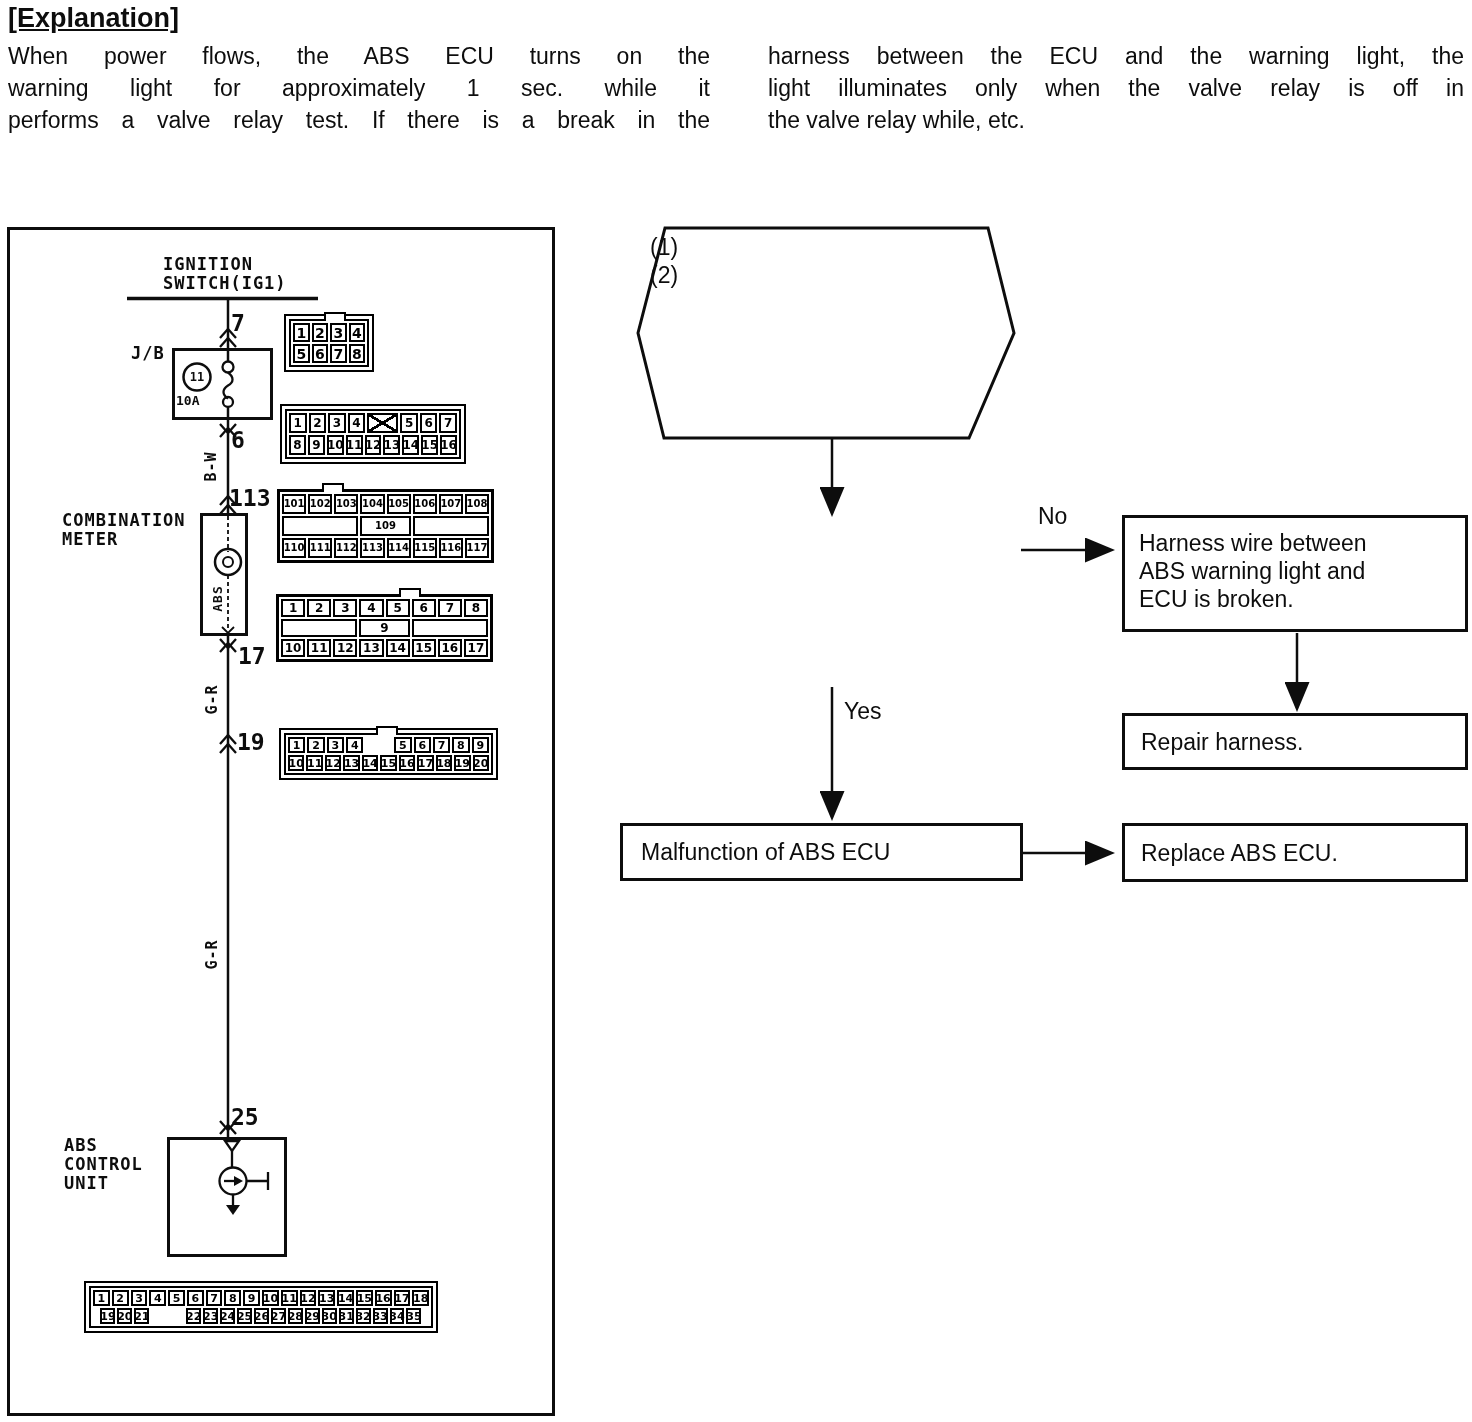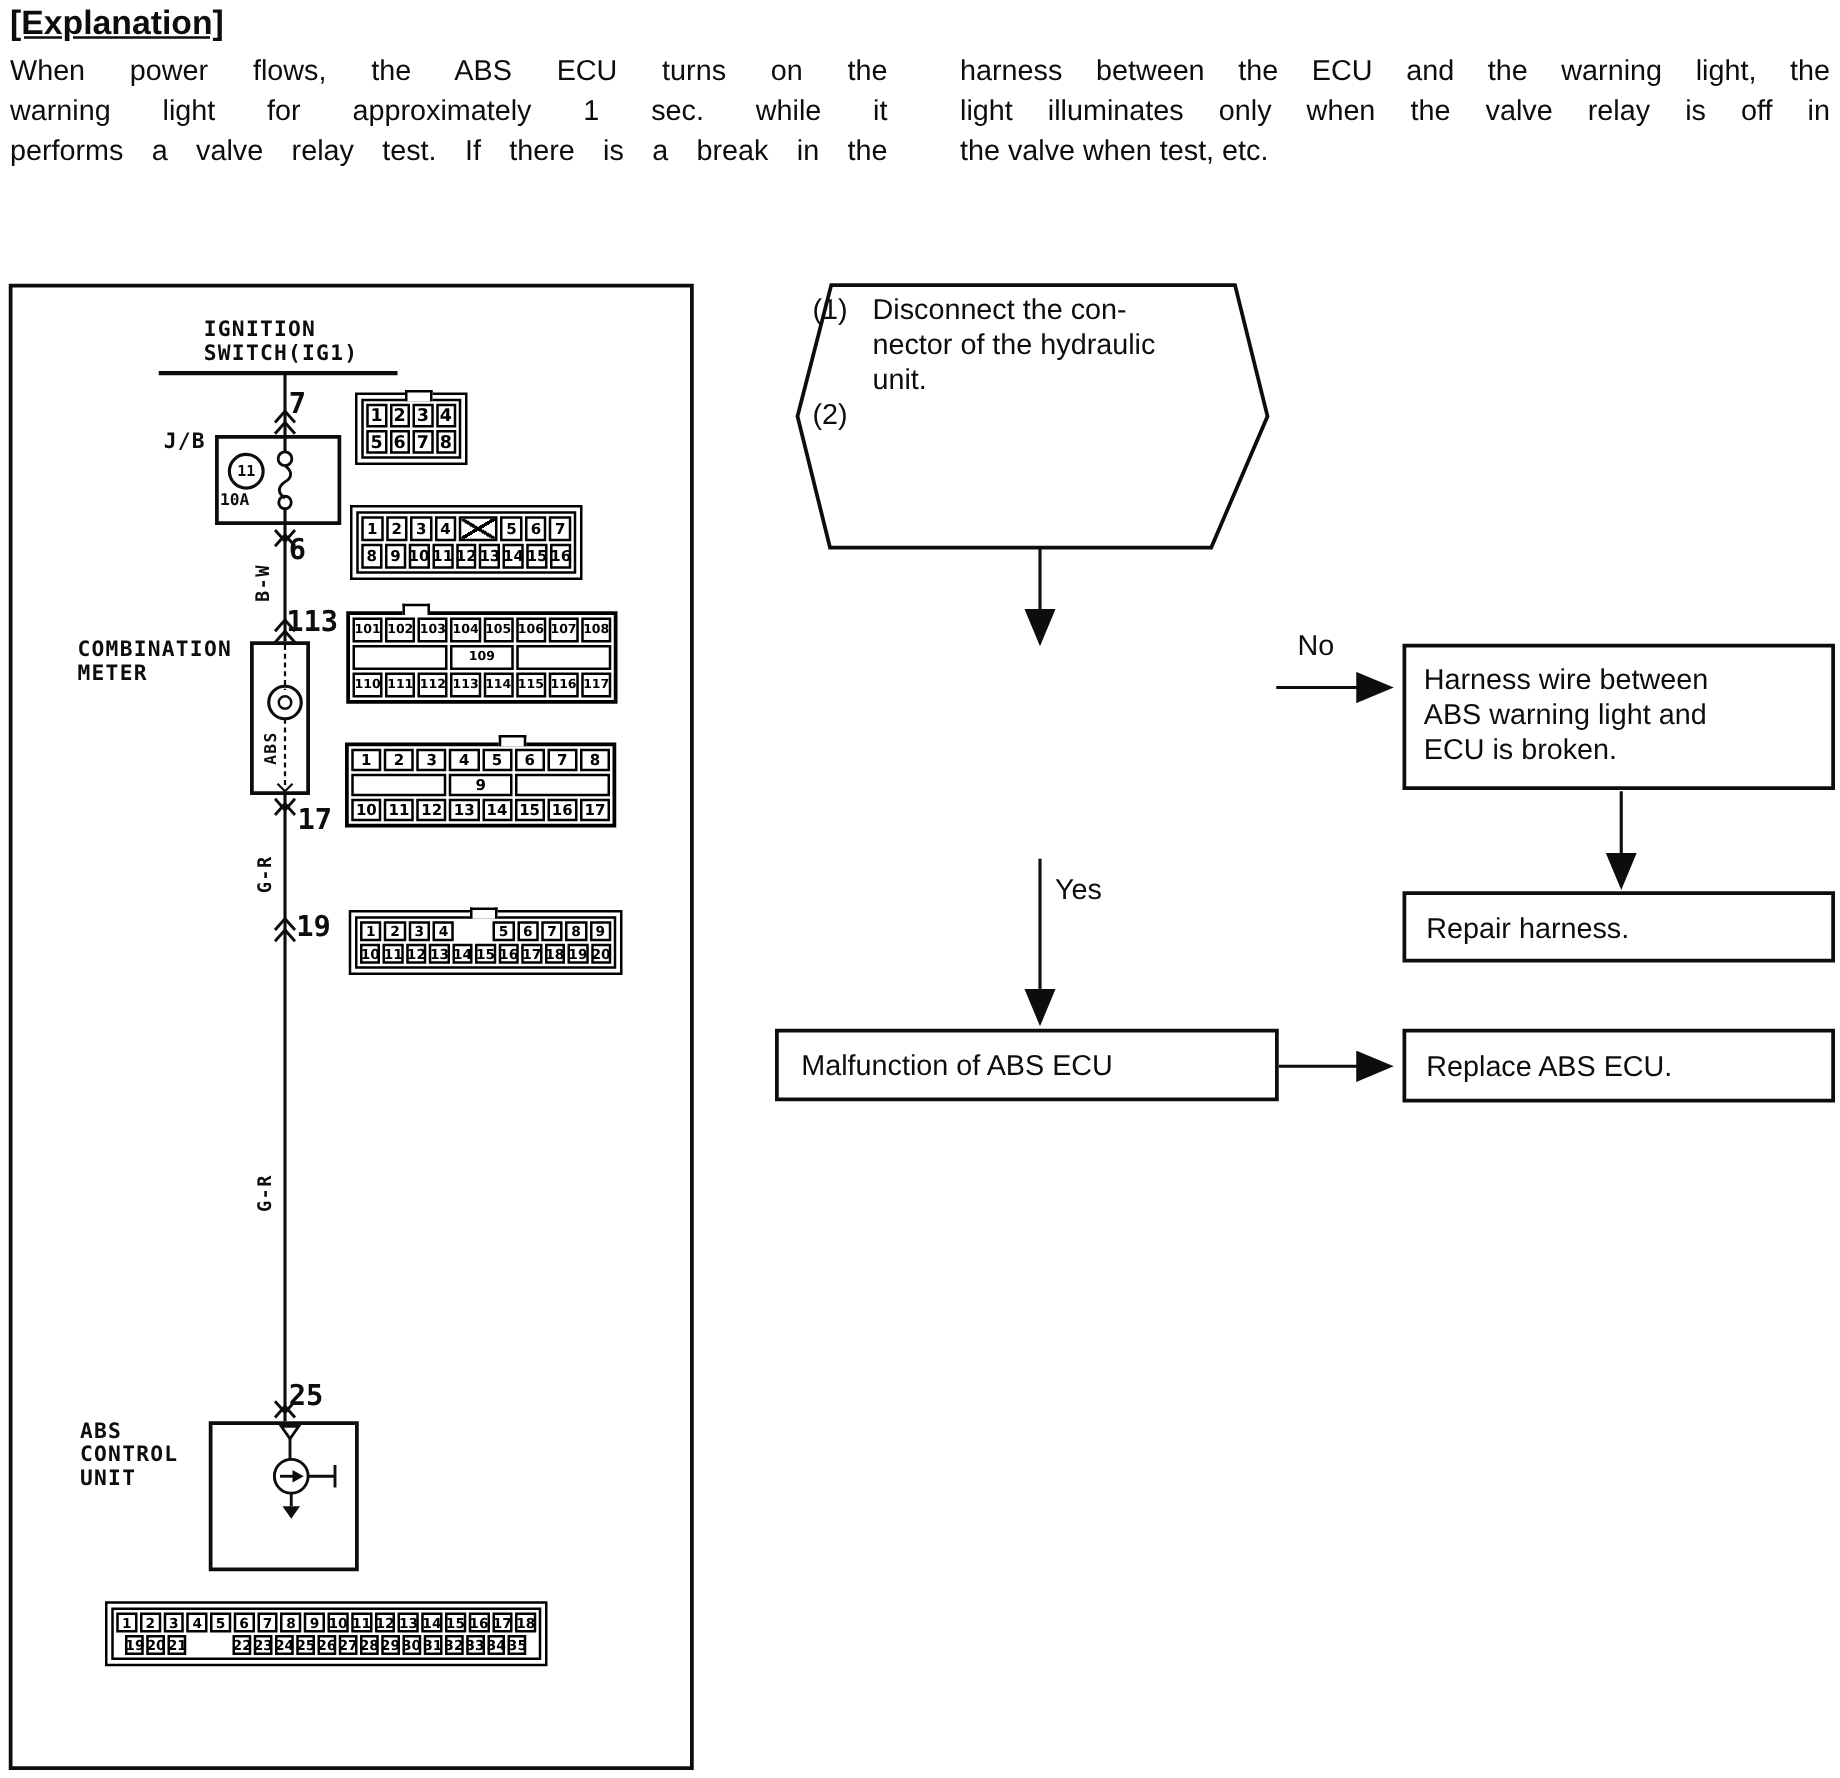--- a/index.html
+++ b/index.html
@@ -132,21 +132,21 @@
     </g>
   </svg>
 
   <div class="abs" id="expl-title">[Explanation]</div>
   <div class="abs para" id="expl-left">When power flows, the ABS ECU turns on the
 warning light for approximately 1 sec. while it
 performs a valve relay test. If there is a break in the</div>
   <div class="abs" id="expl-right">
     <div class="para">harness between the ECU and the warning light, the
 light illuminates only when the valve relay is off in</div>
-    <div class="lastline">the valve when test, etc.</div>
+    <div class="lastline">the valve relay while, etc.</div>
   </div>
 
   <div class="abs" id="frame"></div>
 
   <div class="mlabel" id="lbl-ign">IGNITION
 SWITCH(IG1)</div>
   <div class="mlabel" id="lbl-jb">J/B</div>
   <div class="mlabel" id="lbl-fuse11">11</div>
   <div class="mlabel" id="lbl-10a">10A</div>
   <div class="mlabel" id="lbl-comb">COMBINATION
@@ -333,23 +333,20 @@
         <div class="cell num" style="flex-grow: 2;">33</div>
         <div class="cell num" style="flex-grow: 2;">34</div>
         <div class="cell num" style="flex-grow: 2;">35</div>
         <div class="cell half" style="flex-grow: 1;"></div>
       </div>
     </div>
 
   <div class="abs" id="hex-text">
     <div class="hex-item">
       <div class="hex-num">(1)</div>
-      <div class="hex-body">Disconnect the con-
-nector of the hydraulic
-unit.</div>
     </div>
     <div class="hex-item">
       <div class="hex-num">(2)</div>
     </div>
   </div>
 
   <div class="branch-lbl" id="no-lbl">No</div>
   <div class="branch-lbl" id="yes-lbl">Yes</div>
   <div class="fbox" id="harness-box">Harness wire between
 ABS warning light and

